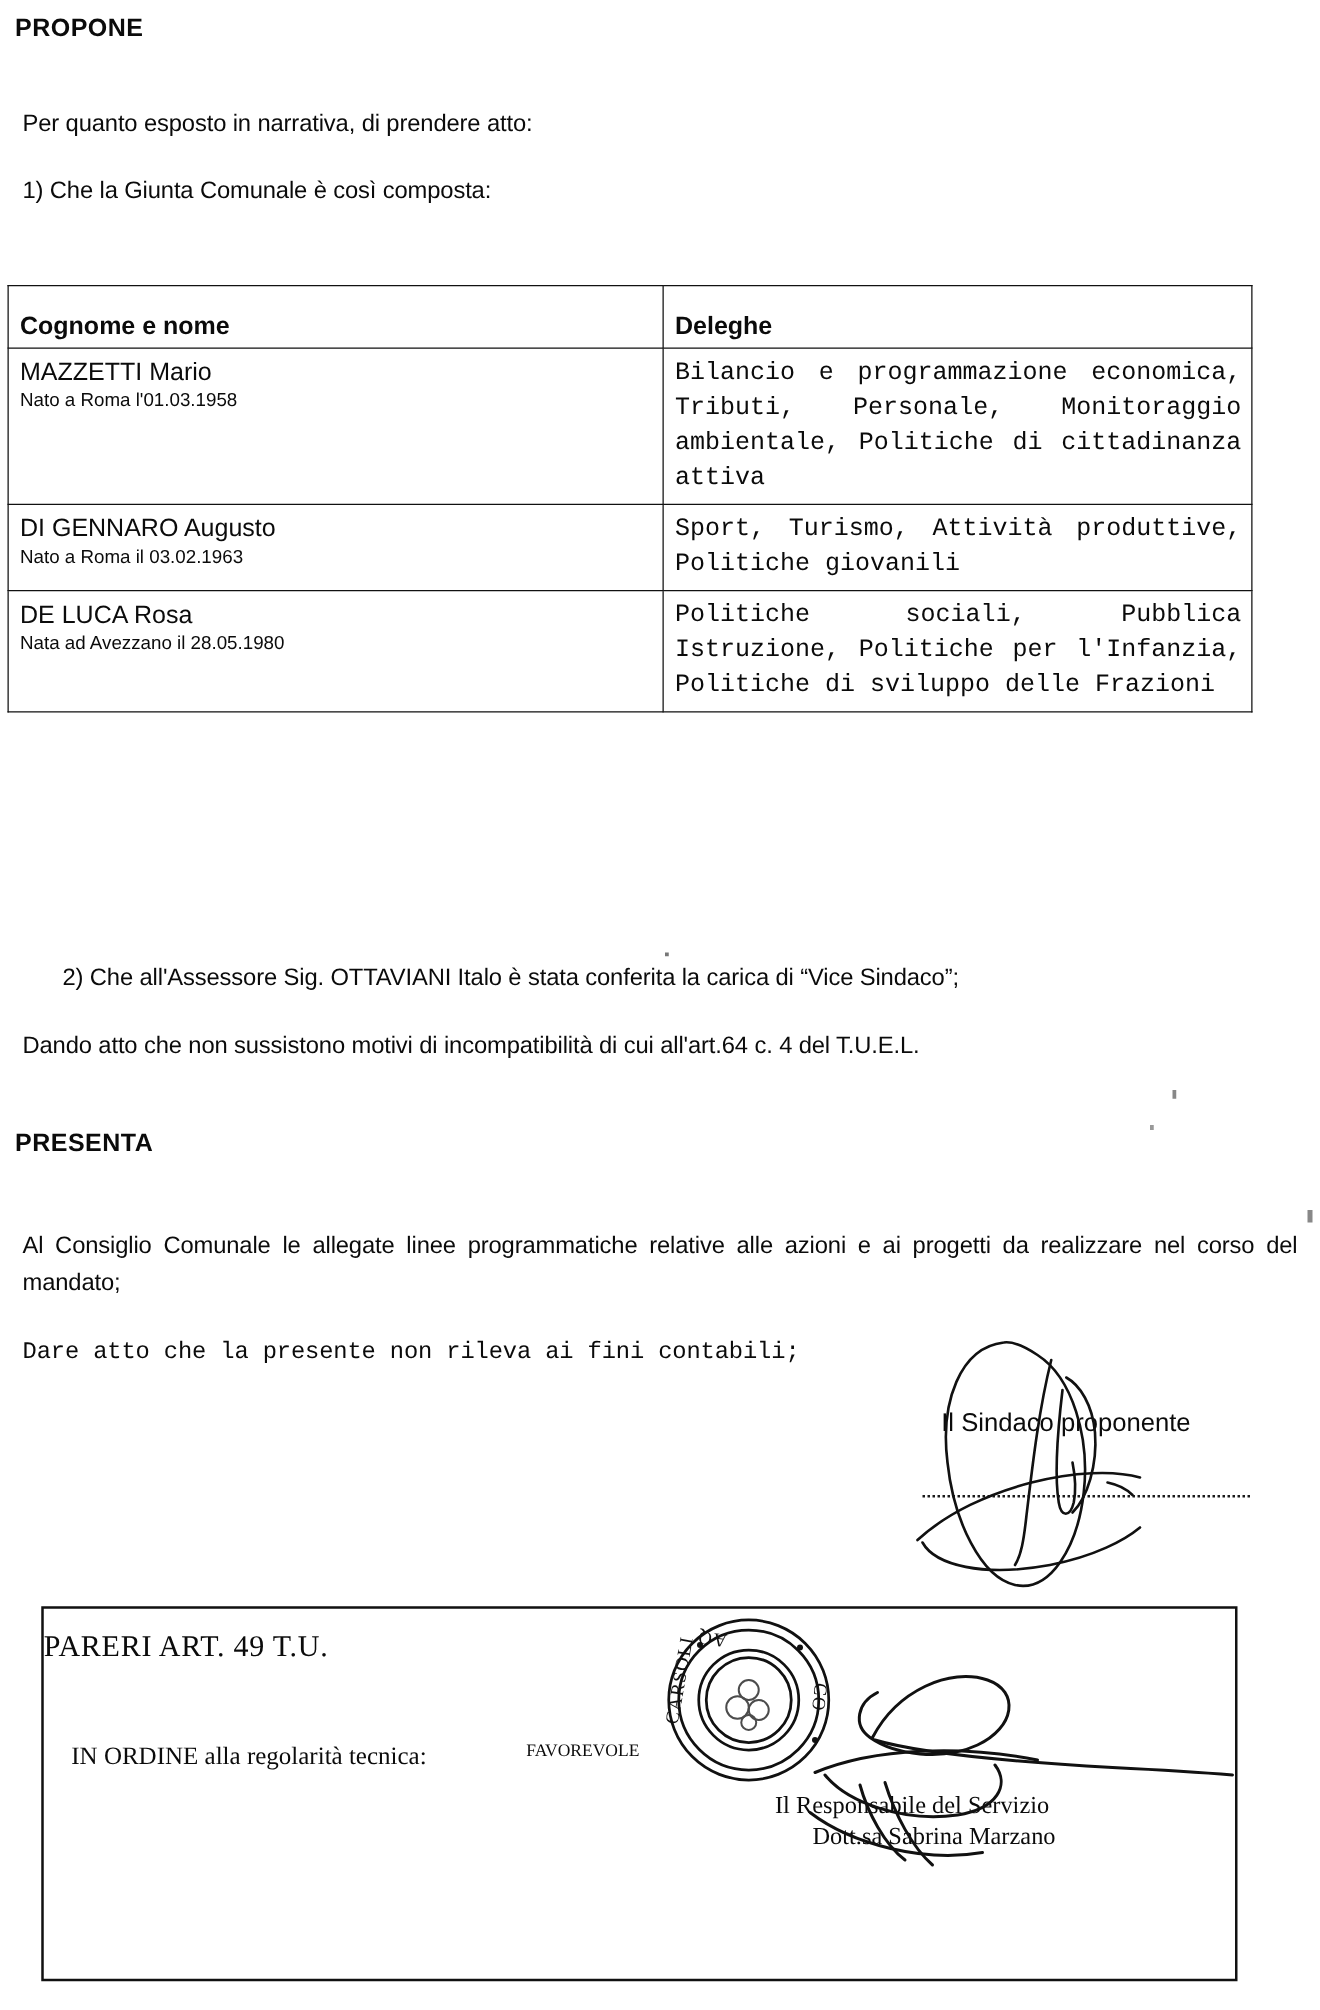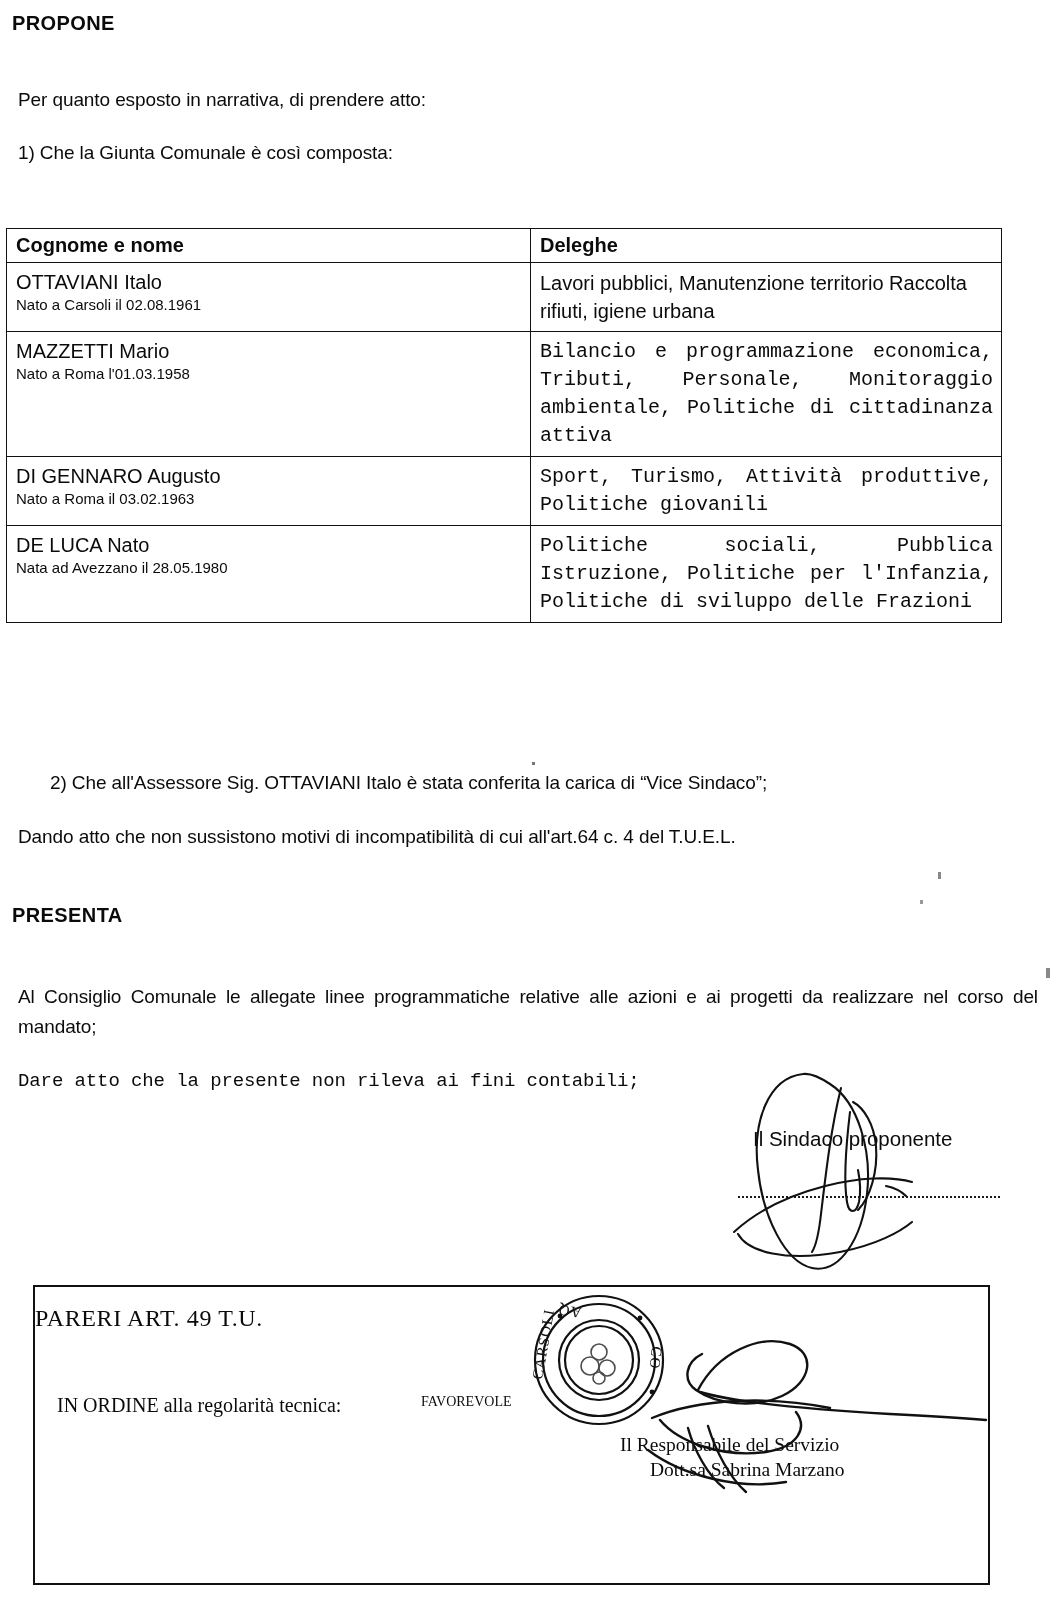--- a/index.html
+++ b/index.html
@@ -46,21 +46,21 @@
   }
   .giunta-table td, .giunta-table th {
     border: 1.6px solid #111;
     vertical-align: top;
     padding: 6px 8px 6px 9px;
     text-align: left;
   }
   .giunta-table th {
     font-size: 20px;
     font-weight: bold;
-    padding-top: 5px;
+    padding-top: 21px;
     padding-bottom: 5px;
   }
   .col-name { width: 506px; }
 
   .person-name {
     font-size: 20px;
     line-height: 26px;
     white-space: nowrap;
   }
   .person-birth {
@@ -165,49 +165,40 @@
 
 <table class="giunta-table">
   <thead>
     <tr>
       <th class="col-name">Cognome e nome</th>
       <th>Deleghe</th>
     </tr>
   </thead>
   <tbody>
     <tr>
-      <td class="cell-pad-top cell-pad-tall">
-        <div class="person-name">OTTAVIANI Italo</div>
-        <div class="person-birth">Nato a Carsoli il 02.08.1961</div>
-      </td>
-      <td class="cell-pad-top cell-pad-tall">
-        <div class="deleghe">Lavori pubblici, Manutenzione territorio Raccolta rifiuti, igiene urbana</div>
-      </td>
-    </tr>
-    <tr>
       <td class="cell-pad-top">
         <div class="person-name">MAZZETTI Mario</div>
         <div class="person-birth">Nato a Roma l'01.03.1958</div>
       </td>
       <td class="cell-pad-top">
         <div class="deleghe just">Bilancio e programmazione economica, Tributi, Personale, Monitoraggio ambientale, Politiche di cittadinanza attiva</div>
       </td>
     </tr>
     <tr>
       <td class="cell-pad-top">
         <div class="person-name">DI GENNARO Augusto</div>
         <div class="person-birth">Nato a Roma il 03.02.1963</div>
       </td>
       <td class="cell-pad-top">
         <div class="deleghe just">Sport, Turismo, Attività produttive, Politiche giovanili</div>
       </td>
     </tr>
     <tr>
       <td class="cell-pad-top">
-        <div class="person-name">DE LUCA Nato</div>
+        <div class="person-name">DE LUCA Rosa</div>
         <div class="person-birth">Nata ad Avezzano il 28.05.1980</div>
       </td>
       <td class="cell-pad-top">
         <div class="deleghe just">Politiche sociali, Pubblica Istruzione, Politiche per l'Infanzia, Politiche di sviluppo delle Frazioni</div>
       </td>
     </tr>
   </tbody>
 </table>
 
 <div class="para" style="left:18px; top:768px; width:1000px;margin-left:32px;">2) Che all'Assessore Sig. OTTAVIANI Italo è stata conferita la carica di “Vice Sindaco”;</div>

